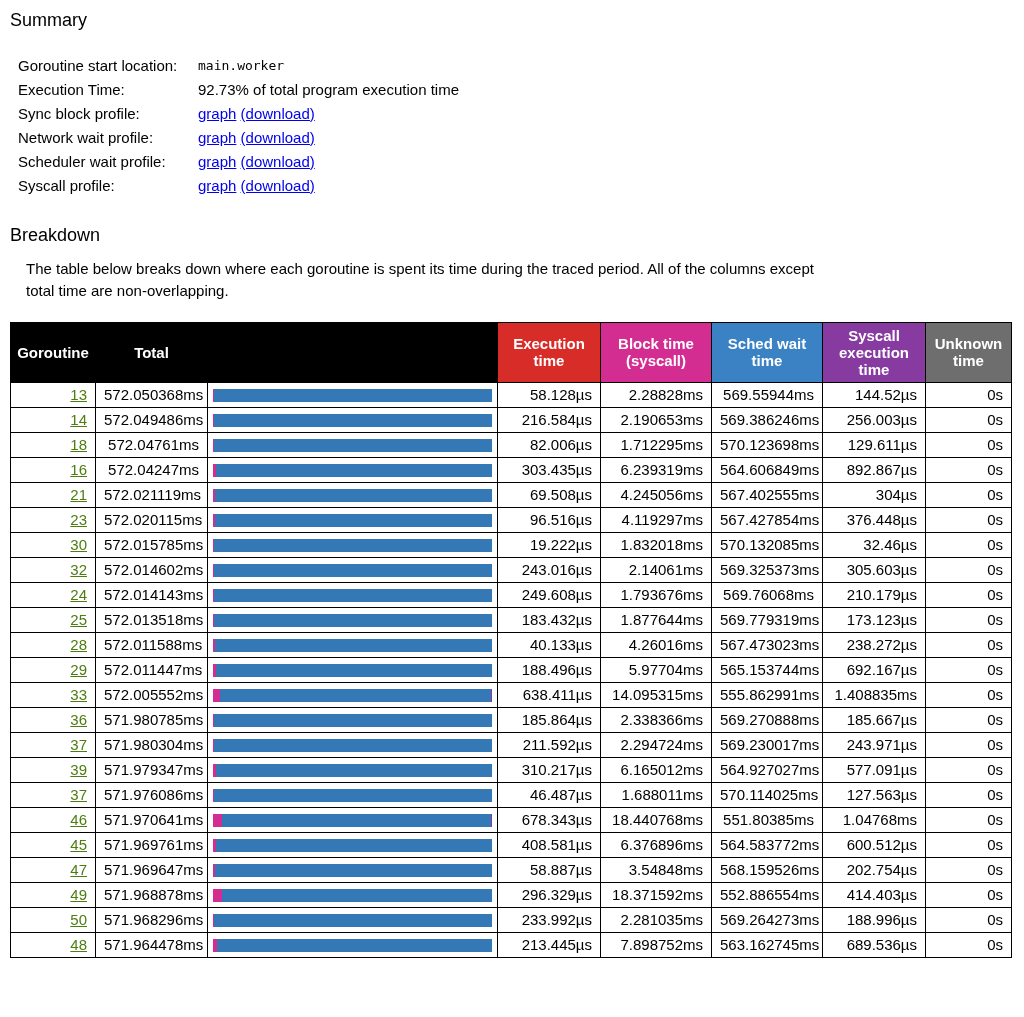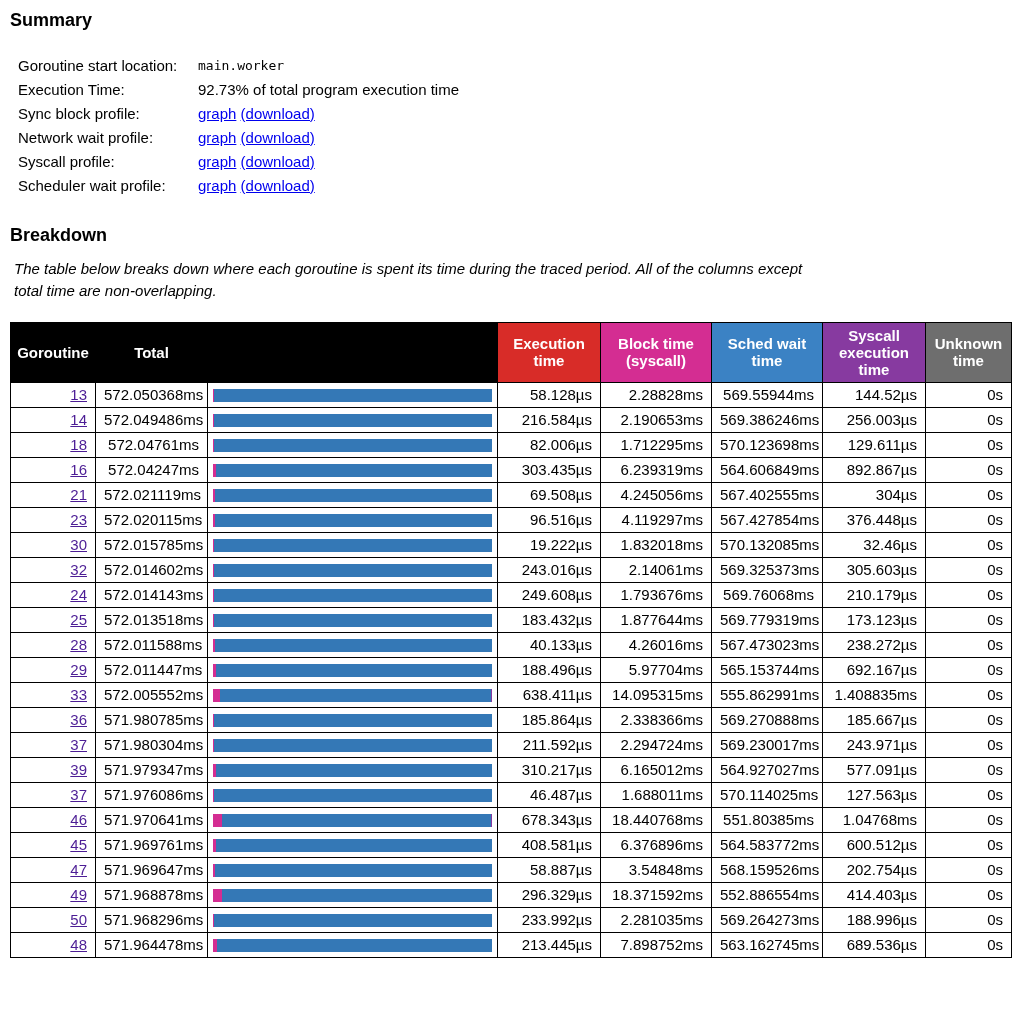--- a/index.html
+++ b/index.html
@@ -11,21 +11,21 @@
   body {
     width: 1024px;
     height: 1017px;
     overflow: hidden;
     padding: 8px 10px 0 10px;
     box-sizing: border-box;
     font-size: 15px;
   }
   h3 {
     font-size: 18px;
-    font-weight: bold;
+    font-weight: normal;
     margin: 0;
   }
   .summary-title { margin: 2px 0 22px 0; }
   .breakdown-title { margin: 28px 0 12px 0; }
 
   table.summary {
     border-collapse: collapse;
     border: 0;
   }
   table.summary td {
@@ -41,24 +41,23 @@
     font-family: "DejaVu Sans Mono", monospace;
     font-size: 13px;
   }
   a.lnk {
     color: #0000ee;
     text-decoration: underline;
     cursor: pointer;
   }
 
   p.desc {
-    margin: 0 0 20px 4px;
+    margin: 0 0 20px 16px;
     max-width: 800px;
     line-height: 1.45;
-    font-style: italic;
   }
 
   table.breakdown {
     border-collapse: collapse;
     table-layout: fixed;
     width: 1001px;
   }
   table.breakdown th, table.breakdown td {
     border: 1px solid #000000;
     padding: 4px 8px;
@@ -86,21 +85,21 @@
   .bar {
     height: 13px;
     width: 100%;
     display: flex;
     flex-direction: row;
     align-items: stretch;
     overflow: hidden;
   }
   .bar > div { height: 100%; }
   a.goro {
-    color: #4c1d95;
+    color: #4d7c0f;
     text-decoration: underline;
     cursor: pointer;
   }
 </style>
 </head>
 <body>
 
 <h3 class="summary-title">Summary</h3>
 
 <table class="summary">
@@ -121,28 +120,28 @@
       </td>
     </tr>
     <tr>
       <td class="lbl">Network wait profile:</td>
       <td>
         <a class="lnk">graph</a>
         <a class="lnk">(download)</a>
       </td>
     </tr>
     <tr>
-      <td class="lbl">Syscall profile:</td>
+      <td class="lbl">Scheduler wait profile:</td>
       <td>
         <a class="lnk">graph</a>
         <a class="lnk">(download)</a>
       </td>
     </tr>
     <tr>
-      <td class="lbl">Scheduler wait profile:</td>
+      <td class="lbl">Syscall profile:</td>
       <td>
         <a class="lnk">graph</a>
         <a class="lnk">(download)</a>
       </td>
     </tr>
   </tbody>
 </table>
 
 <h3 class="breakdown-title">Breakdown</h3>
 

